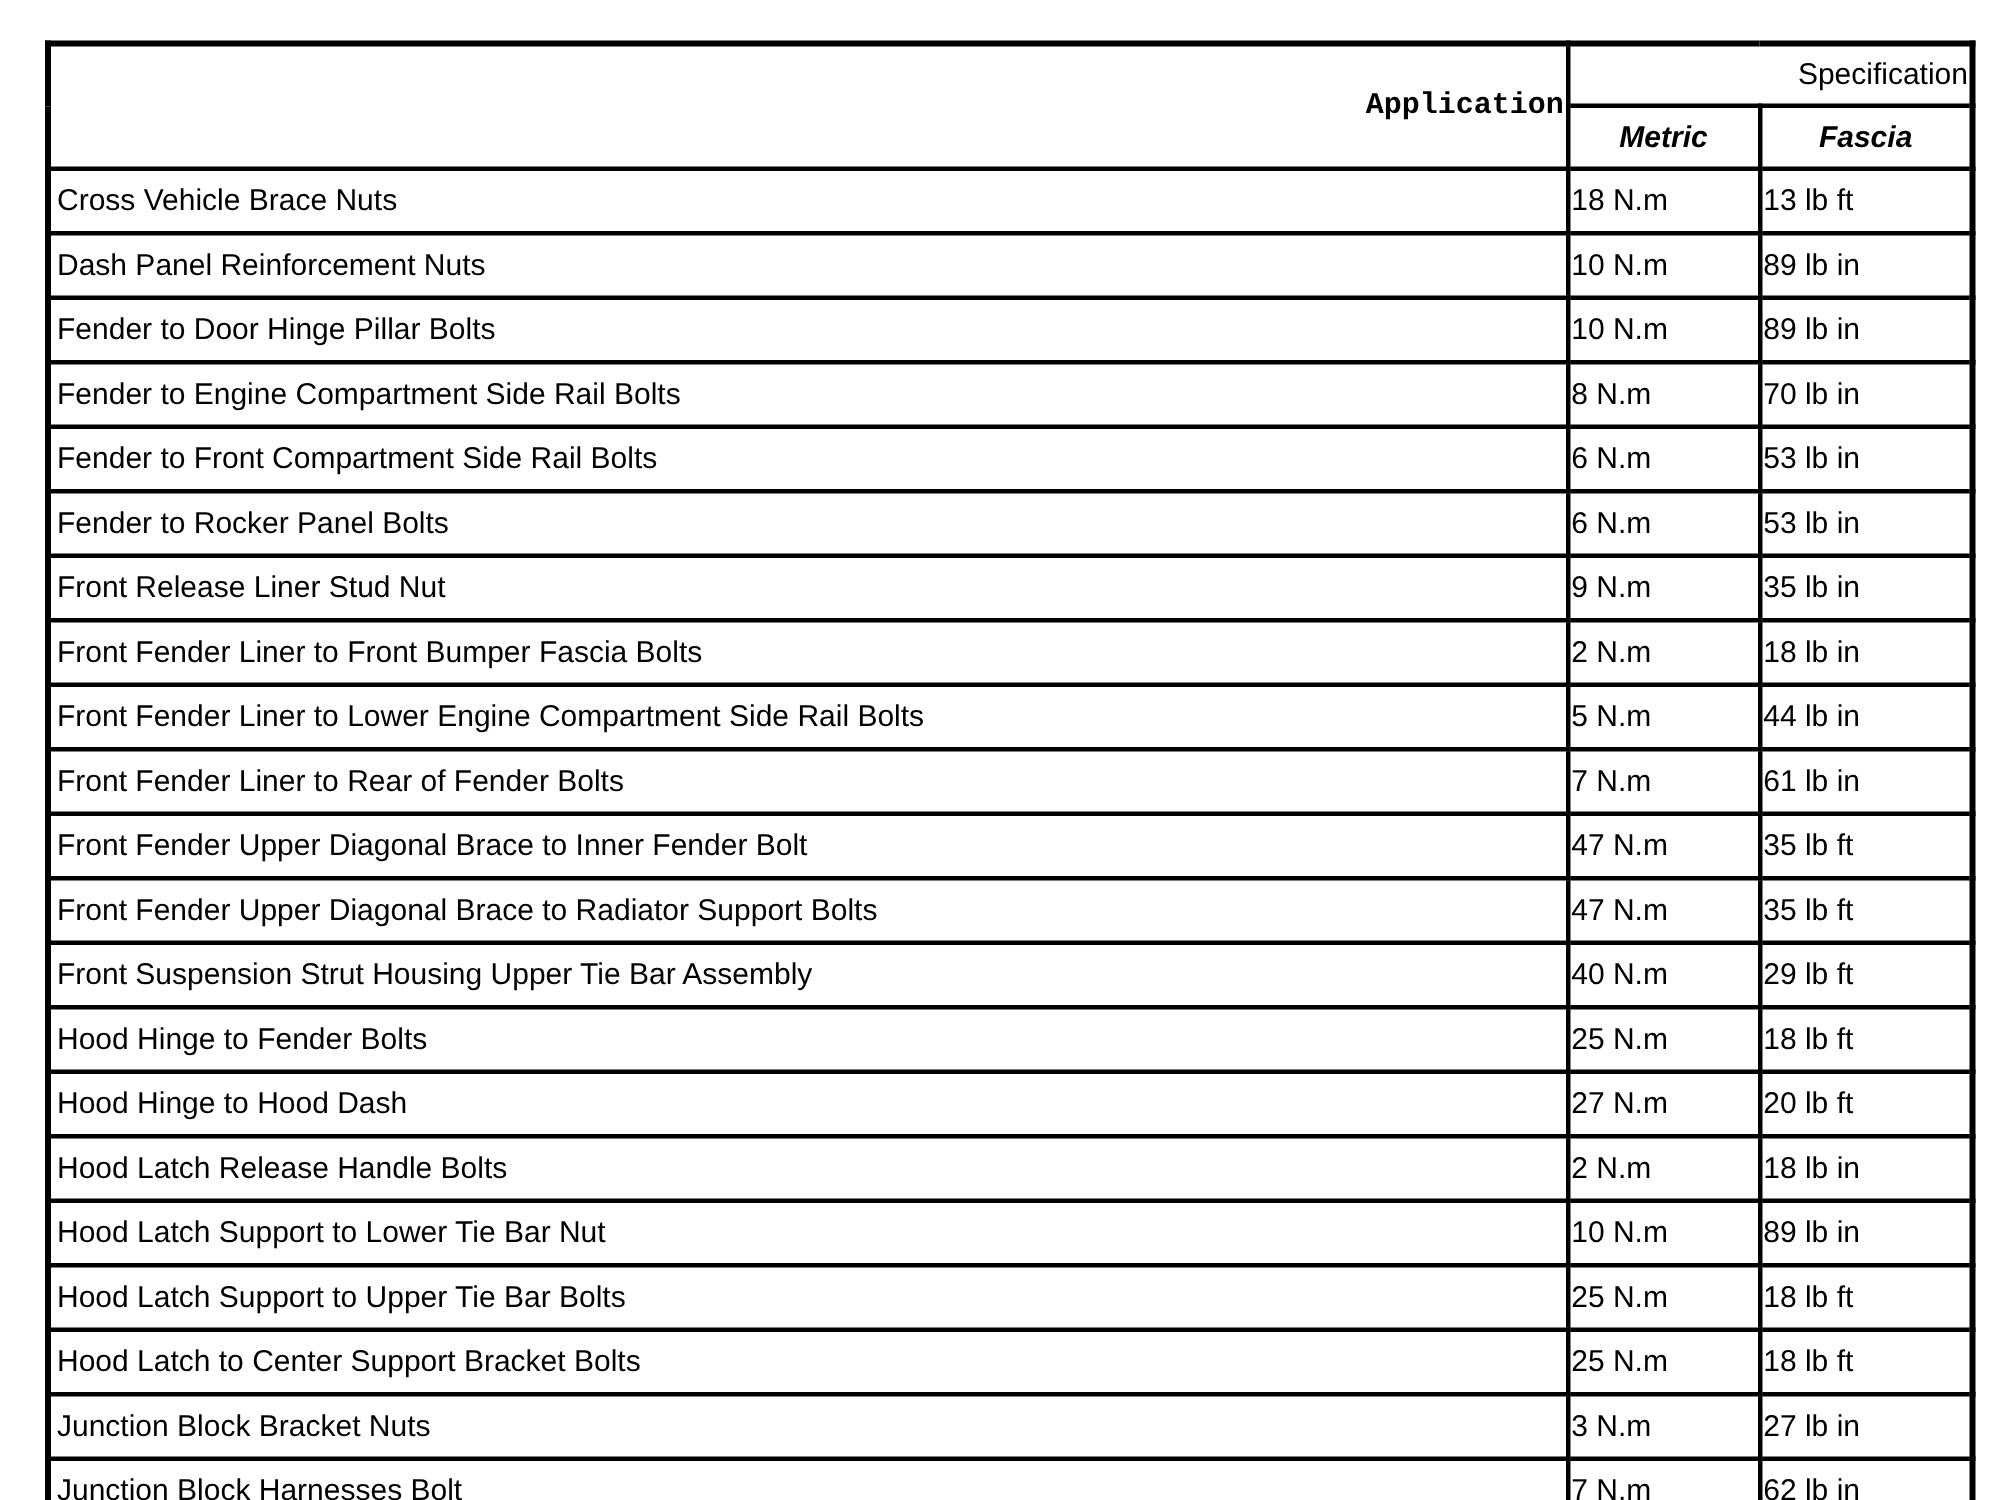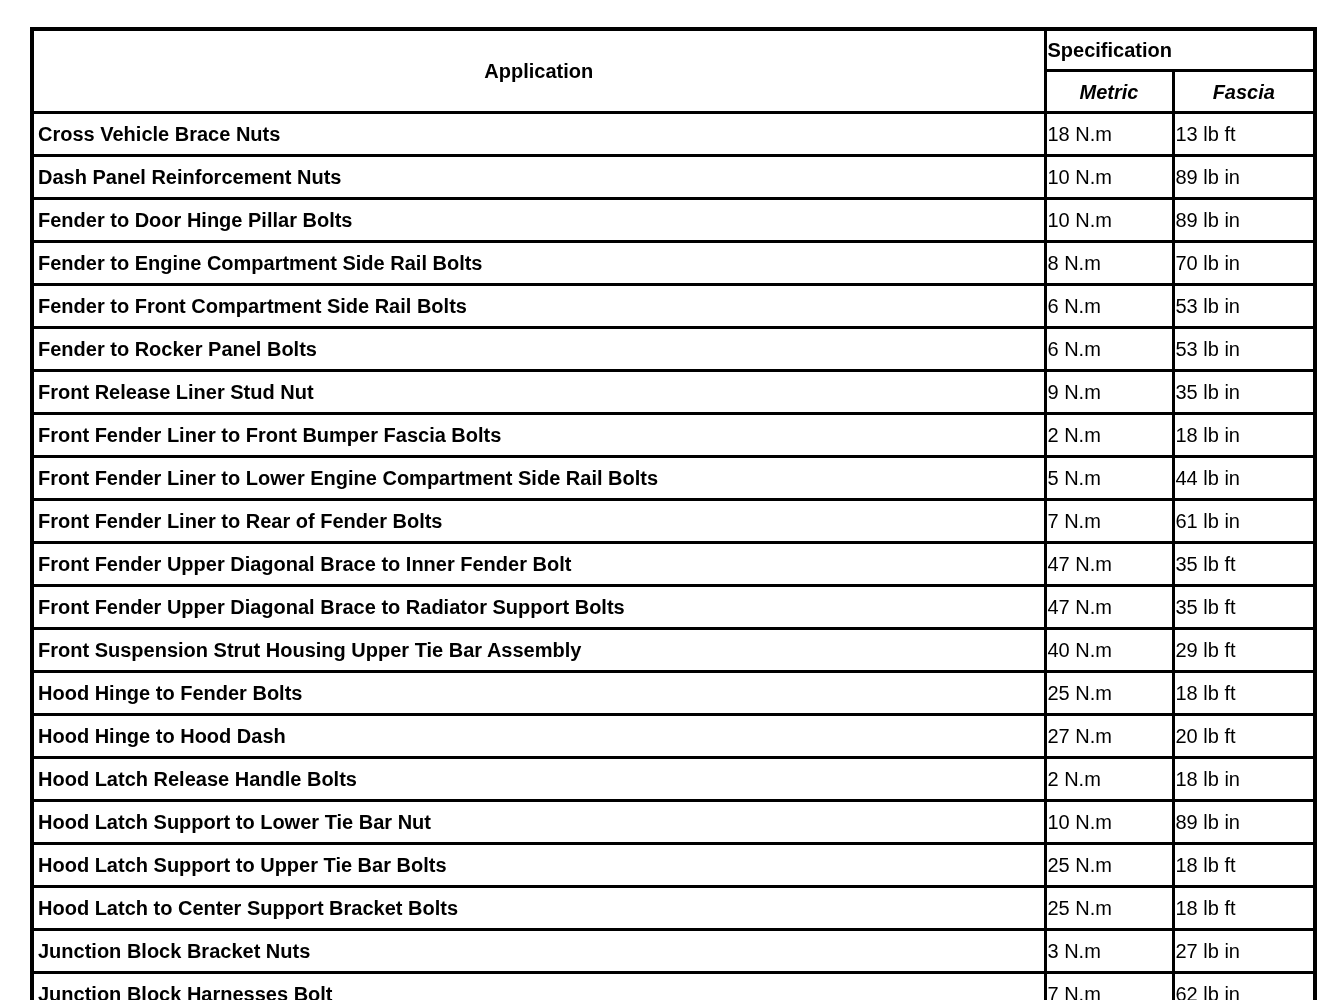--- a/index.html
+++ b/index.html
@@ -29,45 +29,46 @@
     font-size: 20px;
     line-height: 1.1;
     overflow: hidden;
     white-space: nowrap;
   }
   table.spec-table {
     border: 4px solid #000000;
   }
   th.th-app {
     width: 1012px;
-    text-align: center;
+    text-align: right;
     font-weight: bold;
     font-size: 21px;
+    font-family: Liberation Mono, monospace;
   }
   th.th-spec {
     height: 36px;
-    text-align: left;
-    font-weight: bold;
+    text-align: right;
+    font-weight: normal;
     font-size: 21px;
   }
   th.th-sub {
     height: 37px;
     text-align: center;
     font-weight: bold;
     font-size: 21px;
     font-style: italic;
   }
   col.col-app { width: 1013px; }
   col.col-metric { width: 128px; }
   col.col-english { width: 142px; }
   td.td-app {
     height: 38px;
     text-align: left;
     padding-left: 4px;
-    font-weight: bold;
+    font-weight: normal;
     margin-top: 32px;
   }
   td.td-val {
     height: 38px;
     text-align: left;
     font-weight: normal;
   }
 </style>
 </head>
 <body>

